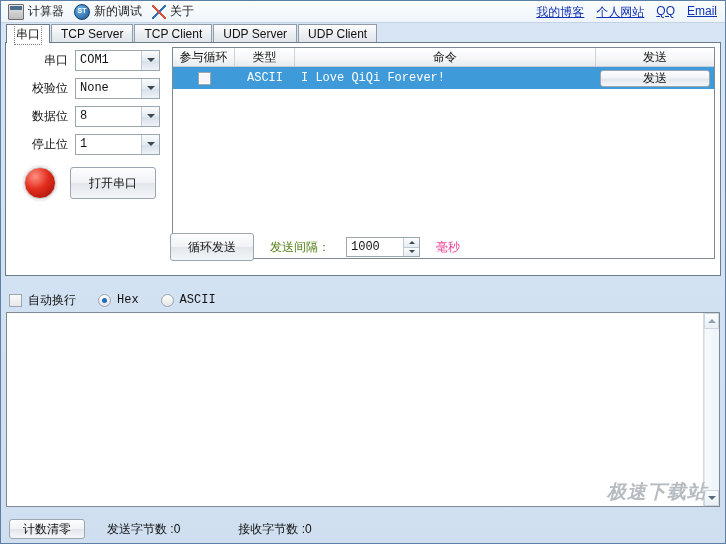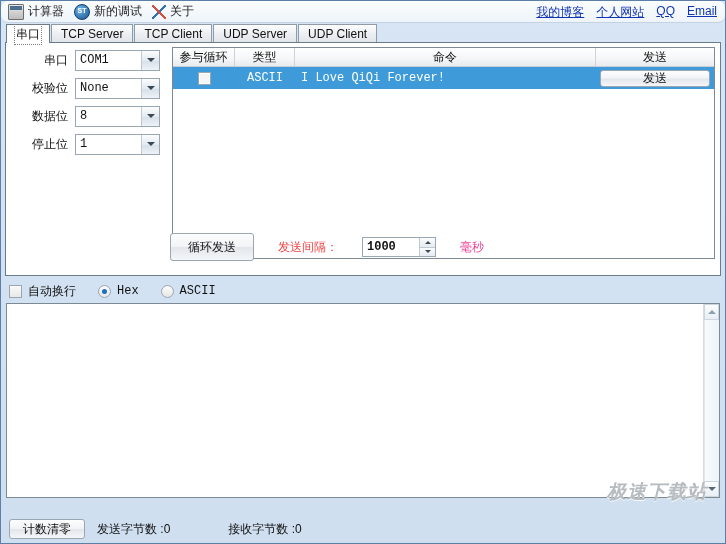--- a/index.html
+++ b/index.html
@@ -51,21 +51,21 @@
     text-shadow:0 1px 1px rgba(0,0,0,.4);
   }
   .glyph-min{display:block;width:10px;height:3px;background:#15385e;margin-top:6px;}
   .glyph-max{display:block;width:10px;height:9px;box-sizing:border-box;border:1px solid #15385e;border-top-width:3px;}
 
   
   .toolbar{
     height:22px;box-sizing:border-box;
     background:linear-gradient(180deg,#fbfdfe 0%,#eef4fa 100%);
     border-bottom:1px solid #c3d3e3;
-    display:flex;align-items:center;padding:0 4px;position:relative;border-radius:7px;
+    display:flex;align-items:center;padding:0 4px;position:relative;
   }
   .tb-item{display:flex;align-items:center;gap:4px;padding:1px 7px 1px 3px;cursor:default;}
   .tb-item span.lbl{font-size:12px;color:#1c1c1c;white-space:nowrap;}
   .tb-ico{width:14px;height:14px;flex:none;position:relative;}
   .ico-calc{
     background:linear-gradient(180deg,#e8e8e8,#bdbdbd);
     border:1px solid #6d6d6d;border-radius:1px;
   }
   .ico-calc:after{
     content:"";position:absolute;left:1px;top:1px;right:1px;height:4px;
@@ -197,28 +197,28 @@
   .cc.c2{justify-content:center;}
   .cc.c3{padding-left:6px;}
   .cc.c4{justify-content:center;padding:2px 3px;}
   .cellchk{
     width:13px;height:13px;box-sizing:border-box;
     border:1px solid #9aa6b2;background:#f6f6f6;
     box-shadow:inset 0 0 0 1px #ffffff;
   }
   .btn-send-row{width:110px;height:17px;font-family:"Liberation Sans",sans-serif;}
   .loop-row{
-    position:absolute;left:0;bottom:14px;display:flex;align-items:center;gap:24px;padding-left:4px;
+    position:absolute;left:0;bottom:14px;display:flex;align-items:center;gap:16px;padding-left:4px;
   }
   .btn-loop{width:84px;height:28px;}
-  .intv-label{font-size:12px;color:#ef4444;white-space:nowrap;}
+  .intv-label{font-size:12px;color:#4d7c0f;white-space:nowrap;}
   .spin{
     width:74px;height:20px;box-sizing:border-box;
     border:1px solid #9aa6b2;background:#ffffff;
-    display:flex;align-items:center;position:relative;font-weight:bold;
+    display:flex;align-items:center;position:relative;
   }
   .spin .sval{
     padding-left:4px;font-size:12px;color:#101010;
     font-family:"Liberation Mono","DejaVu Sans Mono",monospace;
   }
   .spin .sbtns{
     position:absolute;right:0;top:0;width:16px;height:18px;
     display:flex;flex-direction:column;
   }
   .spin .sbtn{
@@ -226,21 +226,21 @@
     border-left:1px solid #c0c9d2;
     display:flex;align-items:center;justify-content:center;
   }
   .spin .sbtn+.sbtn{border-top:1px solid #c0c9d2;}
   .arrow-up-s{width:0;height:0;border-left:3px solid transparent;border-right:3px solid transparent;border-bottom:3px solid #3b4856;}
   .arrow-dn-s{width:0;height:0;border-left:3px solid transparent;border-right:3px solid transparent;border-top:3px solid #3b4856;}
   .unit{font-size:12px;color:#ec4899;}
 
   
   .optrow{
-    display:flex;align-items:center;gap:6px;height:20px;padding-left:8px;margin-top:5px;
+    display:flex;align-items:center;gap:6px;height:20px;padding-left:8px;margin-top:14px;
   }
   .chk{
     width:13px;height:13px;box-sizing:border-box;
     border:1px solid #9aa6b2;background:linear-gradient(180deg,#fafafa,#e8e8e8);
   }
   .radio{
     width:13px;height:13px;box-sizing:border-box;border-radius:50%;
     border:1px solid #9aa6b2;background:linear-gradient(180deg,#fcfcfc,#e6e6e6);
     position:relative;
   }
@@ -277,21 +277,21 @@
   .arrow-dn-sc{width:0;height:0;border-left:4px solid transparent;border-right:4px solid transparent;border-top:4px solid #5a6a78;}
 
   
   .statusbar{
     position:absolute;left:0;right:0;bottom:0;height:28px;
     display:flex;align-items:center;padding-left:8px;gap:0;
     background:transparent;
   }
   .btn-clear{width:76px;height:20px;}
   .st-text{font-size:12px;color:#101010;white-space:nowrap;}
-  .st1{margin-left:12px;}
+  .st1{margin-left:22px;}
   .st2{margin-left:58px;}
 
   .watermark{
     position:absolute;right:18px;bottom:38px;
     font-size:19px;font-weight:bold;font-style:italic;
     color:#b7bcc1;letter-spacing:1px;
     text-shadow:0 1px 0 rgba(255,255,255,.8);
     pointer-events:none;user-select:none;
   }
 </style>
@@ -379,20 +379,24 @@
       <div class="frow">
         <div class="flabel">停止位</div>
         <div class="combo">
           <span class="cval">1</span>
           <span class="cbtn">
               <i class="arrow-dn"></i>
             </span>
         </div>
       </div>
 
+      <div class="openrow">
+        <div class="led"></div>
+        <div class="btn btn-open">打开串口</div>
+      </div>
     </div>
 
     <div class="rightpanel">
 
       <div class="listview">
         <div class="lv-head">
           <div class="hc c1">参与循环</div>
           <div class="hc c2">类型</div>
           <div class="hc c3">命令</div>
           <div class="hc c4">发送</div>

